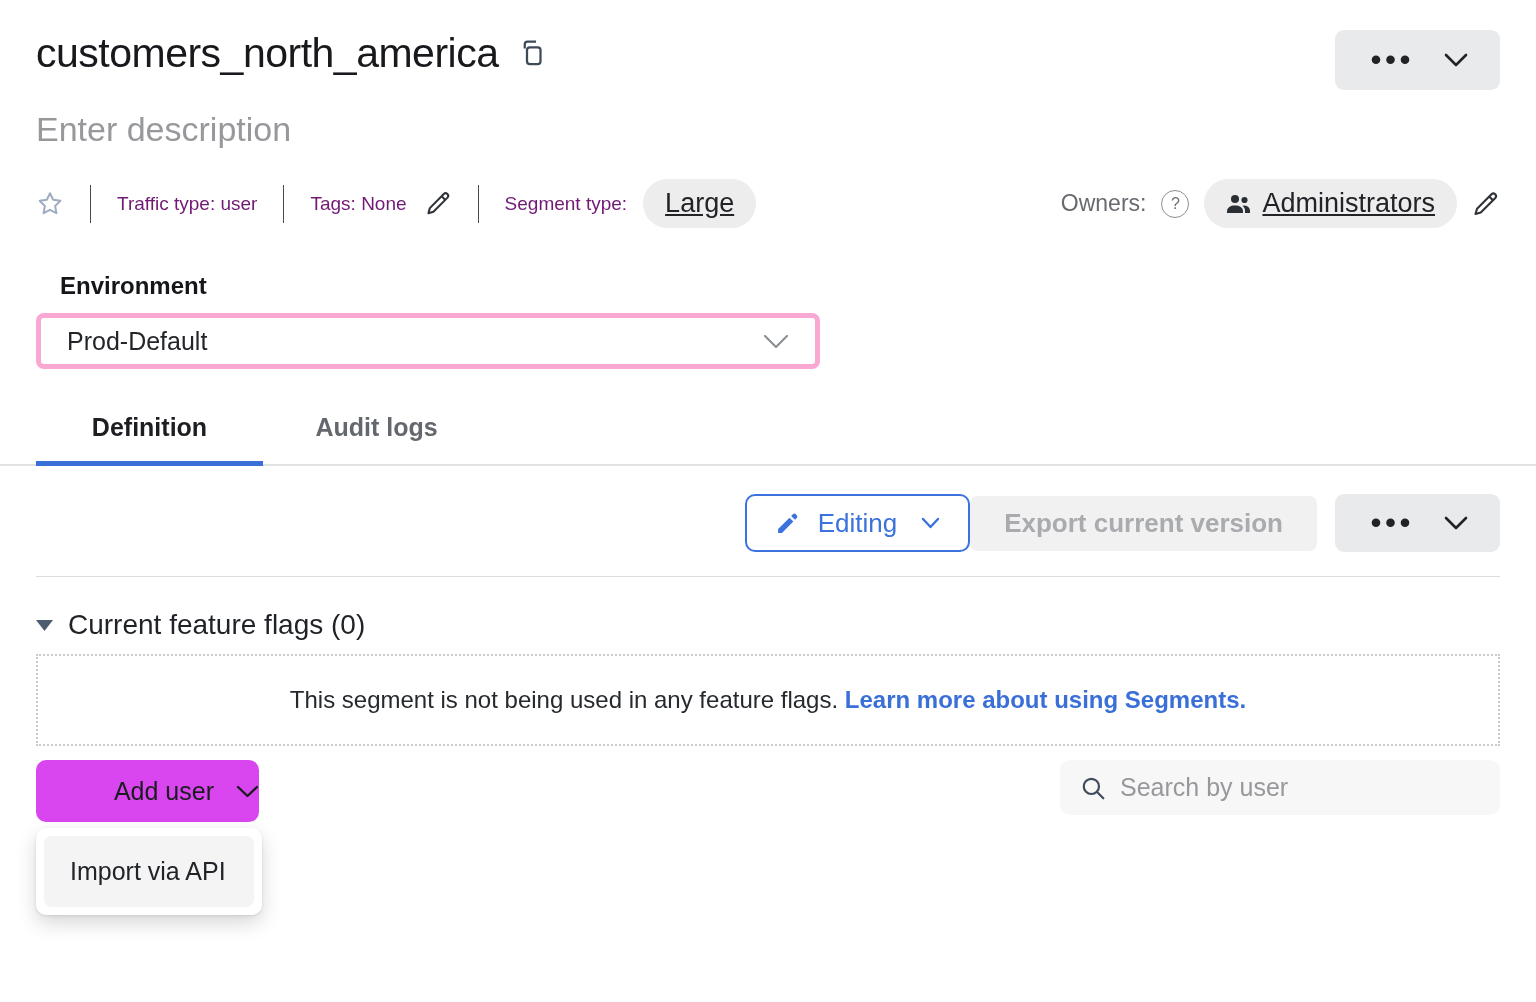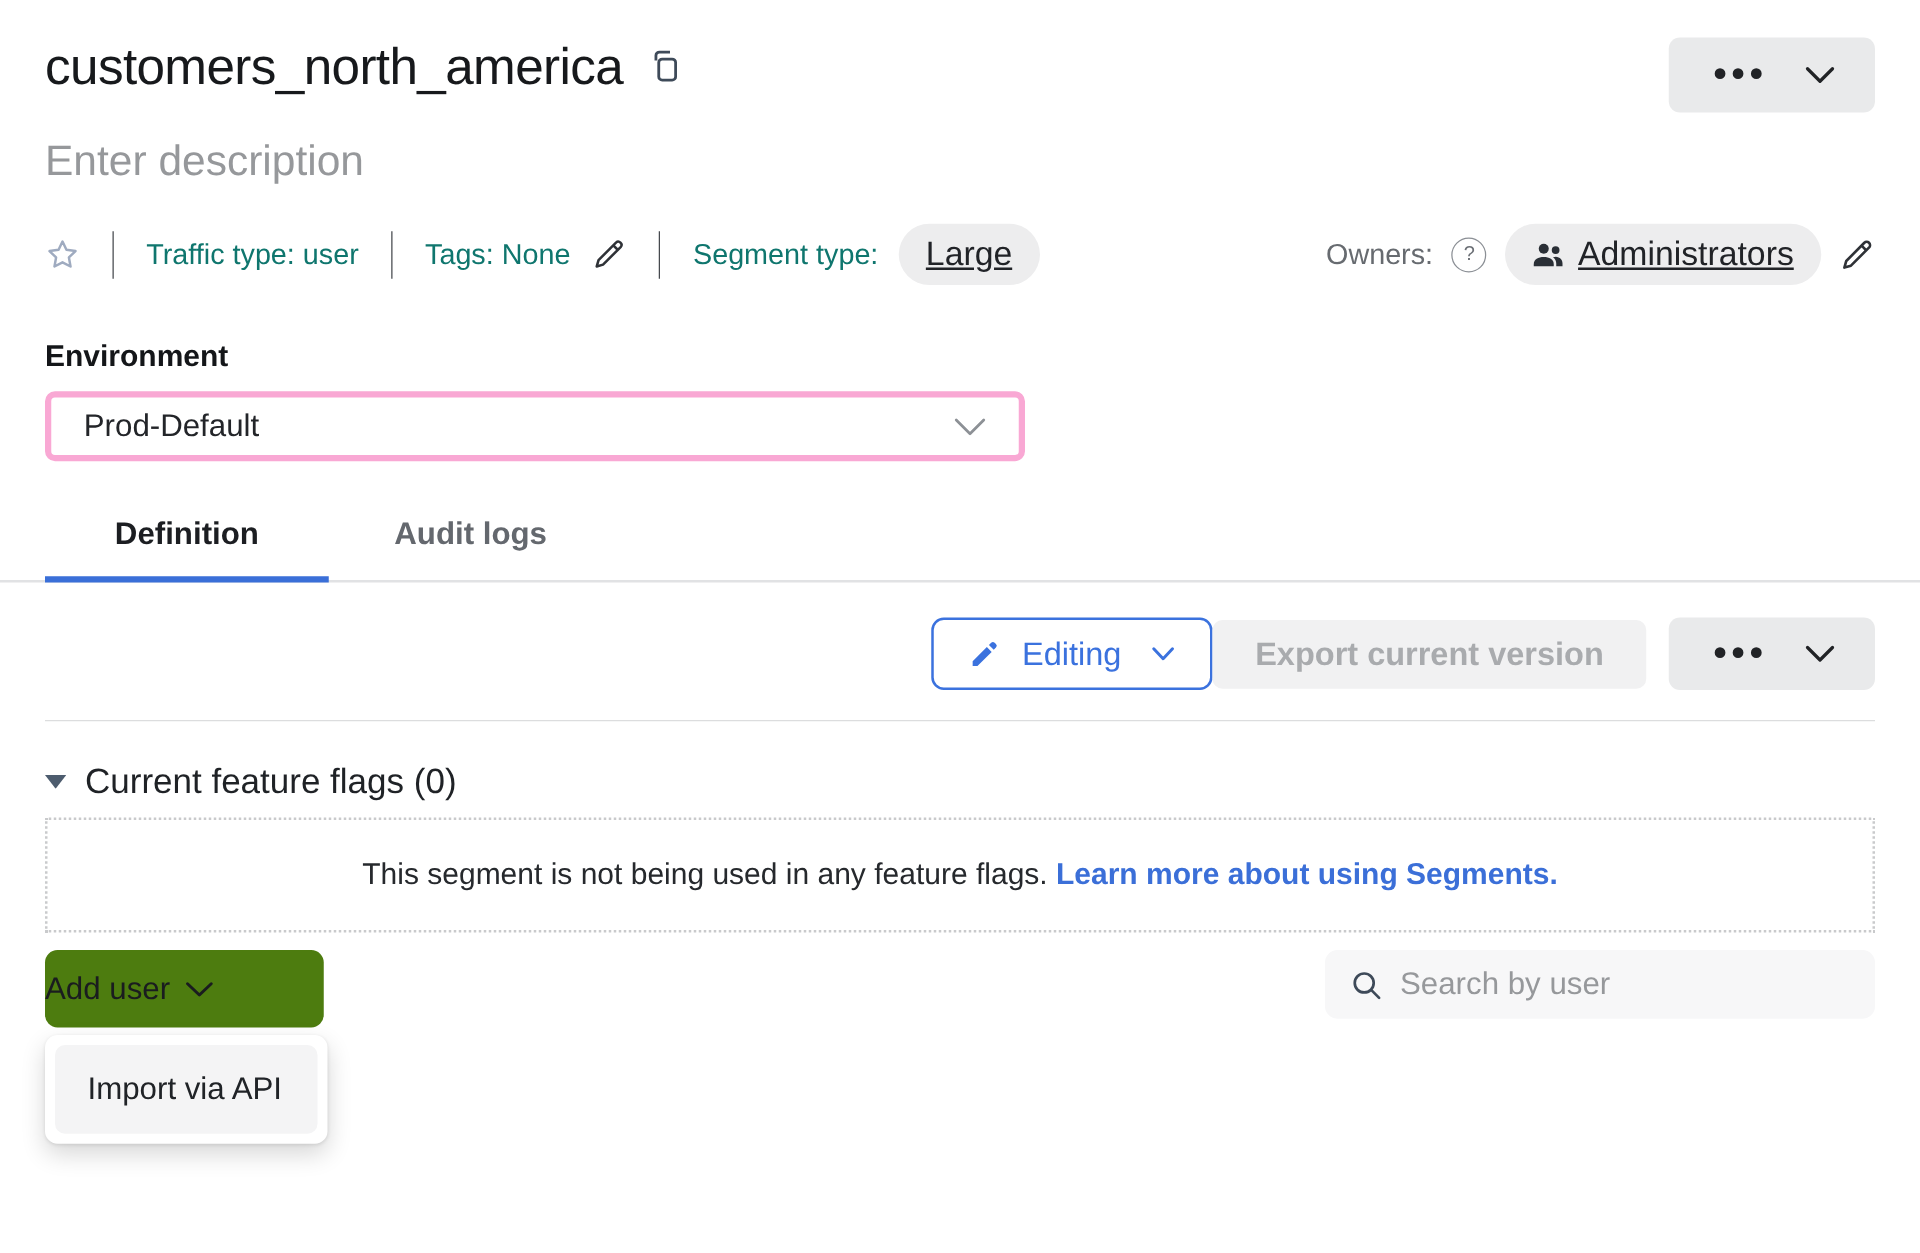--- a/index.html
+++ b/index.html
@@ -22,37 +22,37 @@
     display: flex; align-items: center; justify-content: center; gap: 30px; cursor: pointer;
   }
   .dots { font-size: 30px; font-weight: 700; letter-spacing: 4px; color: #212326; line-height: 1; padding-left: 4px; }
 
   .description { margin-top: 20px; font-size: 34px; color: #96989b; cursor: text; }
 
   
   .meta-row { margin-top: 30px; display: flex; align-items: center; justify-content: space-between; }
   .meta-left { display: flex; align-items: center; }
   .v-divider { width: 1px; height: 38px; background: #46494e; margin: 0 26px; }
-  .meta-text { font-size: 23px; color: #0f766e; }
+  .meta-text { font-size: 19px; color: #701a75; }
   .pencil-gap { margin-left: 18px; }
   .pill {
     background: #ededee; border-radius: 26px; padding: 9px 22px;
     font-size: 27px; color: #212327; display: inline-flex; align-items: center; gap: 11px; text-decoration: underline;
   }
   .badge-large { margin-left: 16px; }
   .meta-right { display: flex; align-items: center; gap: 15px; }
   .owners-label { font-size: 23px; color: #676b70; }
   .help-circle {
     width: 28px; height: 28px; border: 1.5px solid #8b8f95; border-radius: 50%;
     display: inline-flex; align-items: center; justify-content: center;
     font-size: 16px; color: #6c7076; cursor: pointer;
   }
 
   
-  .env-label { margin-top: 44px; font-size: 24px; font-weight: 700; color: #141619; }
+  .env-label { margin-top: 44px; font-size: 24px; font-weight: 700; color: #141619; margin-left: 24px; }
   .env-select {
     margin-top: 13px; width: 784px; height: 56px; border: 5px solid #f9a8d4; border-radius: 8px;
     display: flex; align-items: center; justify-content: space-between; padding: 0 26px;
     font-size: 25px; color: #232529; cursor: pointer; background: #fff;
   }
 
   
   .tabs { margin: 32px -36px 0 -36px; padding: 0 36px; display: flex; border-bottom: 2px solid #e1e2e4; }
   .tab { width: 227px; text-align: center; padding: 12px 0 22px 0; font-size: 25px; font-weight: 700; position: relative; cursor: pointer; }
   .tab.active { color: #1c1e22; }
@@ -84,22 +84,22 @@
   .dotted-box {
     margin-top: 13px; border: 2px dotted #c9cacc; padding: 30px 20px;
     text-align: center; font-size: 24px; color: #26292d;
   }
   .inline-link { color: #3b6fd8; font-weight: 700; text-decoration: none; cursor: pointer; }
 
   
   .user-row { margin-top: 14px; display: flex; justify-content: space-between; align-items: flex-start; }
   .adduser-wrap { position: relative; }
   .adduser-btn {
-    width: 223px; height: 62px; background: #4d7c0f; border: none; border-radius: 10px;
-    display: flex; align-items: center; justify-content: flex-start; gap: 12px;
+    width: 223px; height: 62px; background: #d946ef; border: none; border-radius: 10px;
+    display: flex; align-items: center; justify-content: flex-end; gap: 22px;
     font-size: 25px; color: #1a1c1f; cursor: pointer; font-family: inherit;
   }
   .dropdown-menu {
     position: absolute; top: 68px; left: 0; width: 226px; background: #ffffff; border-radius: 10px;
     box-shadow: 0 8px 20px rgba(0,0,0,0.16), 0 1px 3px rgba(0,0,0,0.10);
     padding: 8px; z-index: 5;
   }
   .menu-item {
     background: #f4f4f5; border-radius: 8px; padding: 21px 26px;
     font-size: 25px; color: #202327; cursor: pointer;

